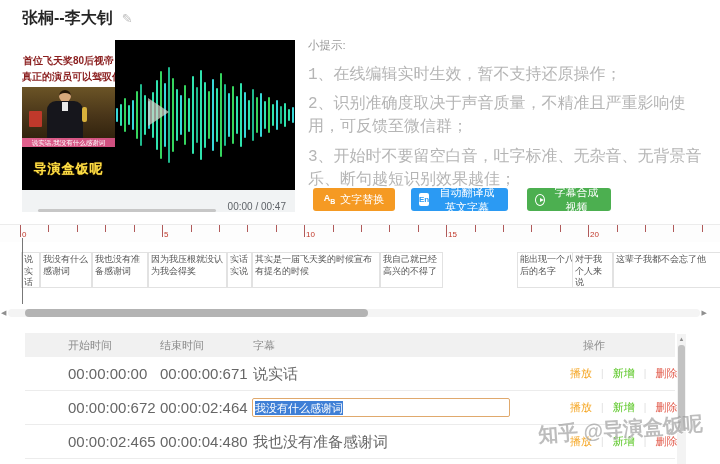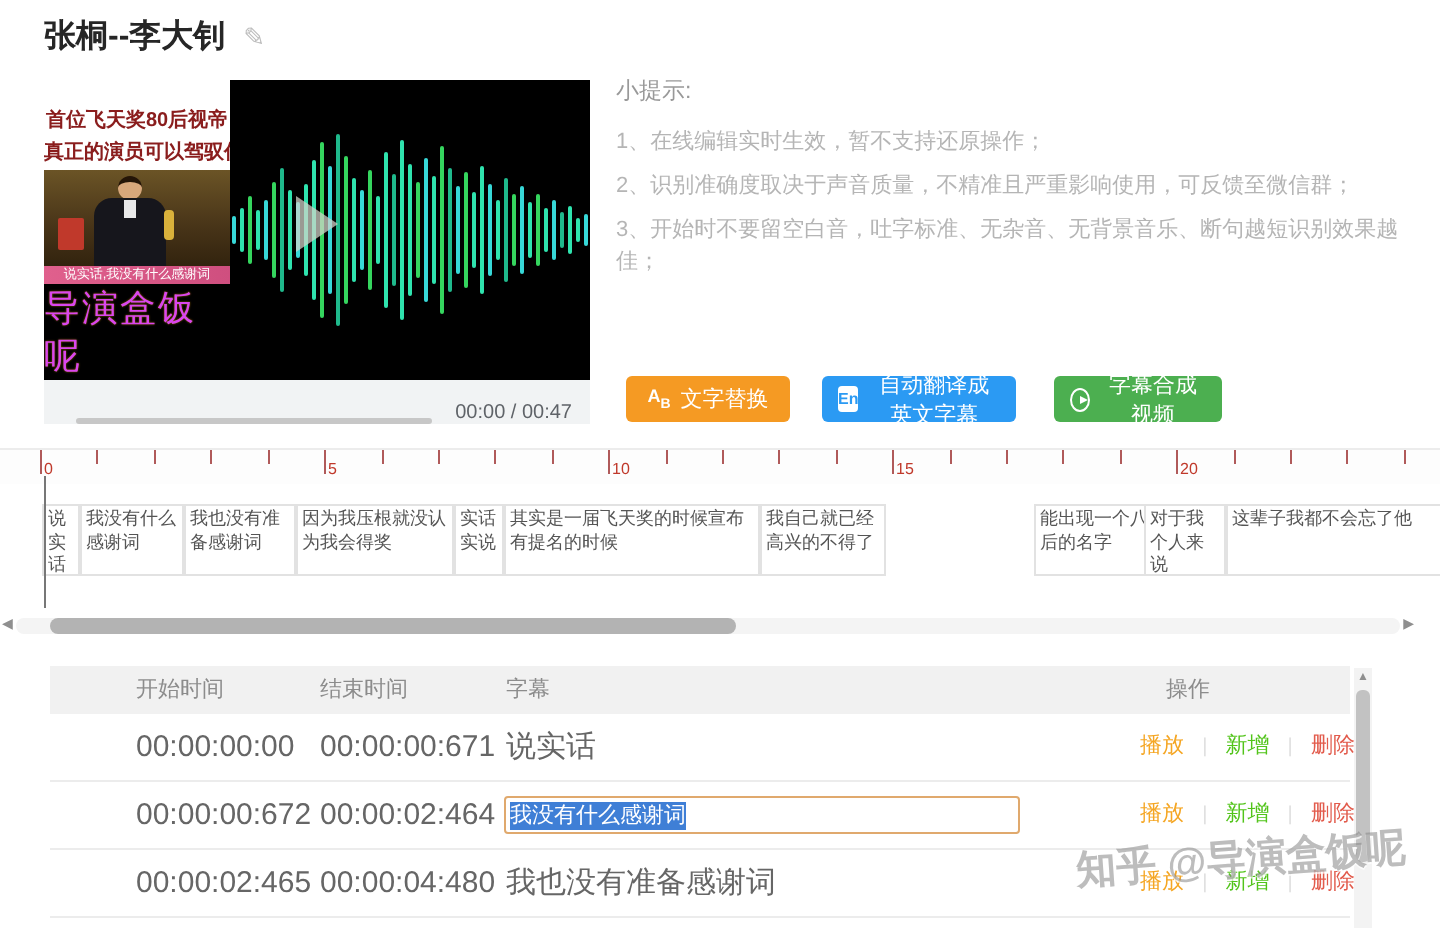--- a/index.html
+++ b/index.html
@@ -20,38 +20,38 @@
   .thumb-top div { font-size:10px; font-weight:bold; color:#8a1d1d; line-height:1.55; white-space:nowrap; }
   .thumb-photo { height:51px; position:relative; background:linear-gradient(180deg,#6b5426 0%,#4a3619 55%,#32230e 100%); overflow:hidden; }
   .ph-head { position:absolute; left:37px; top:3px; width:12px; height:12px; border-radius:50%; background:#d7a77b; border-top:3px solid #241507; }
   .ph-suit { position:absolute; left:25px; top:14px; width:36px; height:40px; background:#16161c; border-radius:9px 9px 0 0; }
   .ph-shirt { position:absolute; left:40px; top:15px; width:6px; height:9px; background:#e9e9e9; }
   .ph-envelope { position:absolute; left:7px; top:24px; width:13px; height:16px; background:#c0392b; border-radius:1px; }
   .ph-trophy { position:absolute; left:60px; top:20px; width:5px; height:15px; background:#d9b13b; border-radius:2px; }
   .thumb-banner { height:9px; background:linear-gradient(90deg,#e0608d,#cf4f7f); color:#fff; font-size:6.5px;
                   line-height:9px; text-align:center; white-space:nowrap; overflow:hidden; }
   .thumb-bottom { flex:1; background:#000; display:flex; align-items:center; justify-content:center; }
-  .channel-name { color:#d946ef; font-weight:normal; font-size:18px; letter-spacing:1px;
+  .channel-name { color:#fde047; font-weight:bold; font-size:13px; letter-spacing:1px;
                   text-shadow:0 0 1px #a86e00; }
   .wave-area { flex:1; background:#000; position:relative; display:flex; align-items:center; gap:2px; padding:0 1px; }
   .wbar { width:2px; border-radius:1px; background:#2fe3ae; flex:0 0 auto; }
   .wbar:nth-child(3n) { background:#35d55e; }
   .wbar:nth-child(4n+1) { background:#37d8d8; }
   .wbar:nth-child(7n) { background:#1fb98c; }
   .play-overlay { position:absolute; left:33px; top:58px; width:0; height:0;
                   border-left:21px solid rgba(214,214,204,0.72);
                   border-top:14px solid transparent; border-bottom:14px solid transparent; cursor:pointer; }
   .controls { height:22px; background:#f1f3f4; display:flex; align-items:flex-end; padding:0 9px 0 16px; }
   .progress { flex:1; height:3px; background:#c7c7c7; border-radius:2px; margin-right:12px; cursor:pointer; }
   .time { font-size:10px; color:#5f6368; white-space:nowrap; }
 
   
   .tips { position:absolute; left:308px; top:38px; width:408px; }
   .tips-title { font-size:11.5px; color:#999; margin-bottom:11px; }
-  .tip-item { font-size:11px; color:#b5b5b5; margin-bottom:6px; line-height:1.45; }
+  .tip-item { font-size:16px; color:#b5b5b5; margin-bottom:6px; line-height:1.45;font-family:Liberation Mono, monospace; }
 
   
   .btn { position:absolute; top:188px; height:23px; border:none; border-radius:3px; color:#fff;
          font-size:11px; display:flex; align-items:center; justify-content:center; gap:5px;
          padding:0 8px; cursor:pointer; font-family:inherit; }
   .btn-replace { left:313px; width:82px; background:#f59a23; }
   .btn-translate { left:411px; width:97px; background:#2b9af3; }
   .btn-compose { left:527px; width:84px; background:#4caf50; }
   .icon-ab { font-size:9px; font-weight:bold; line-height:1; }
   .icon-ab sub { font-size:7px; }

